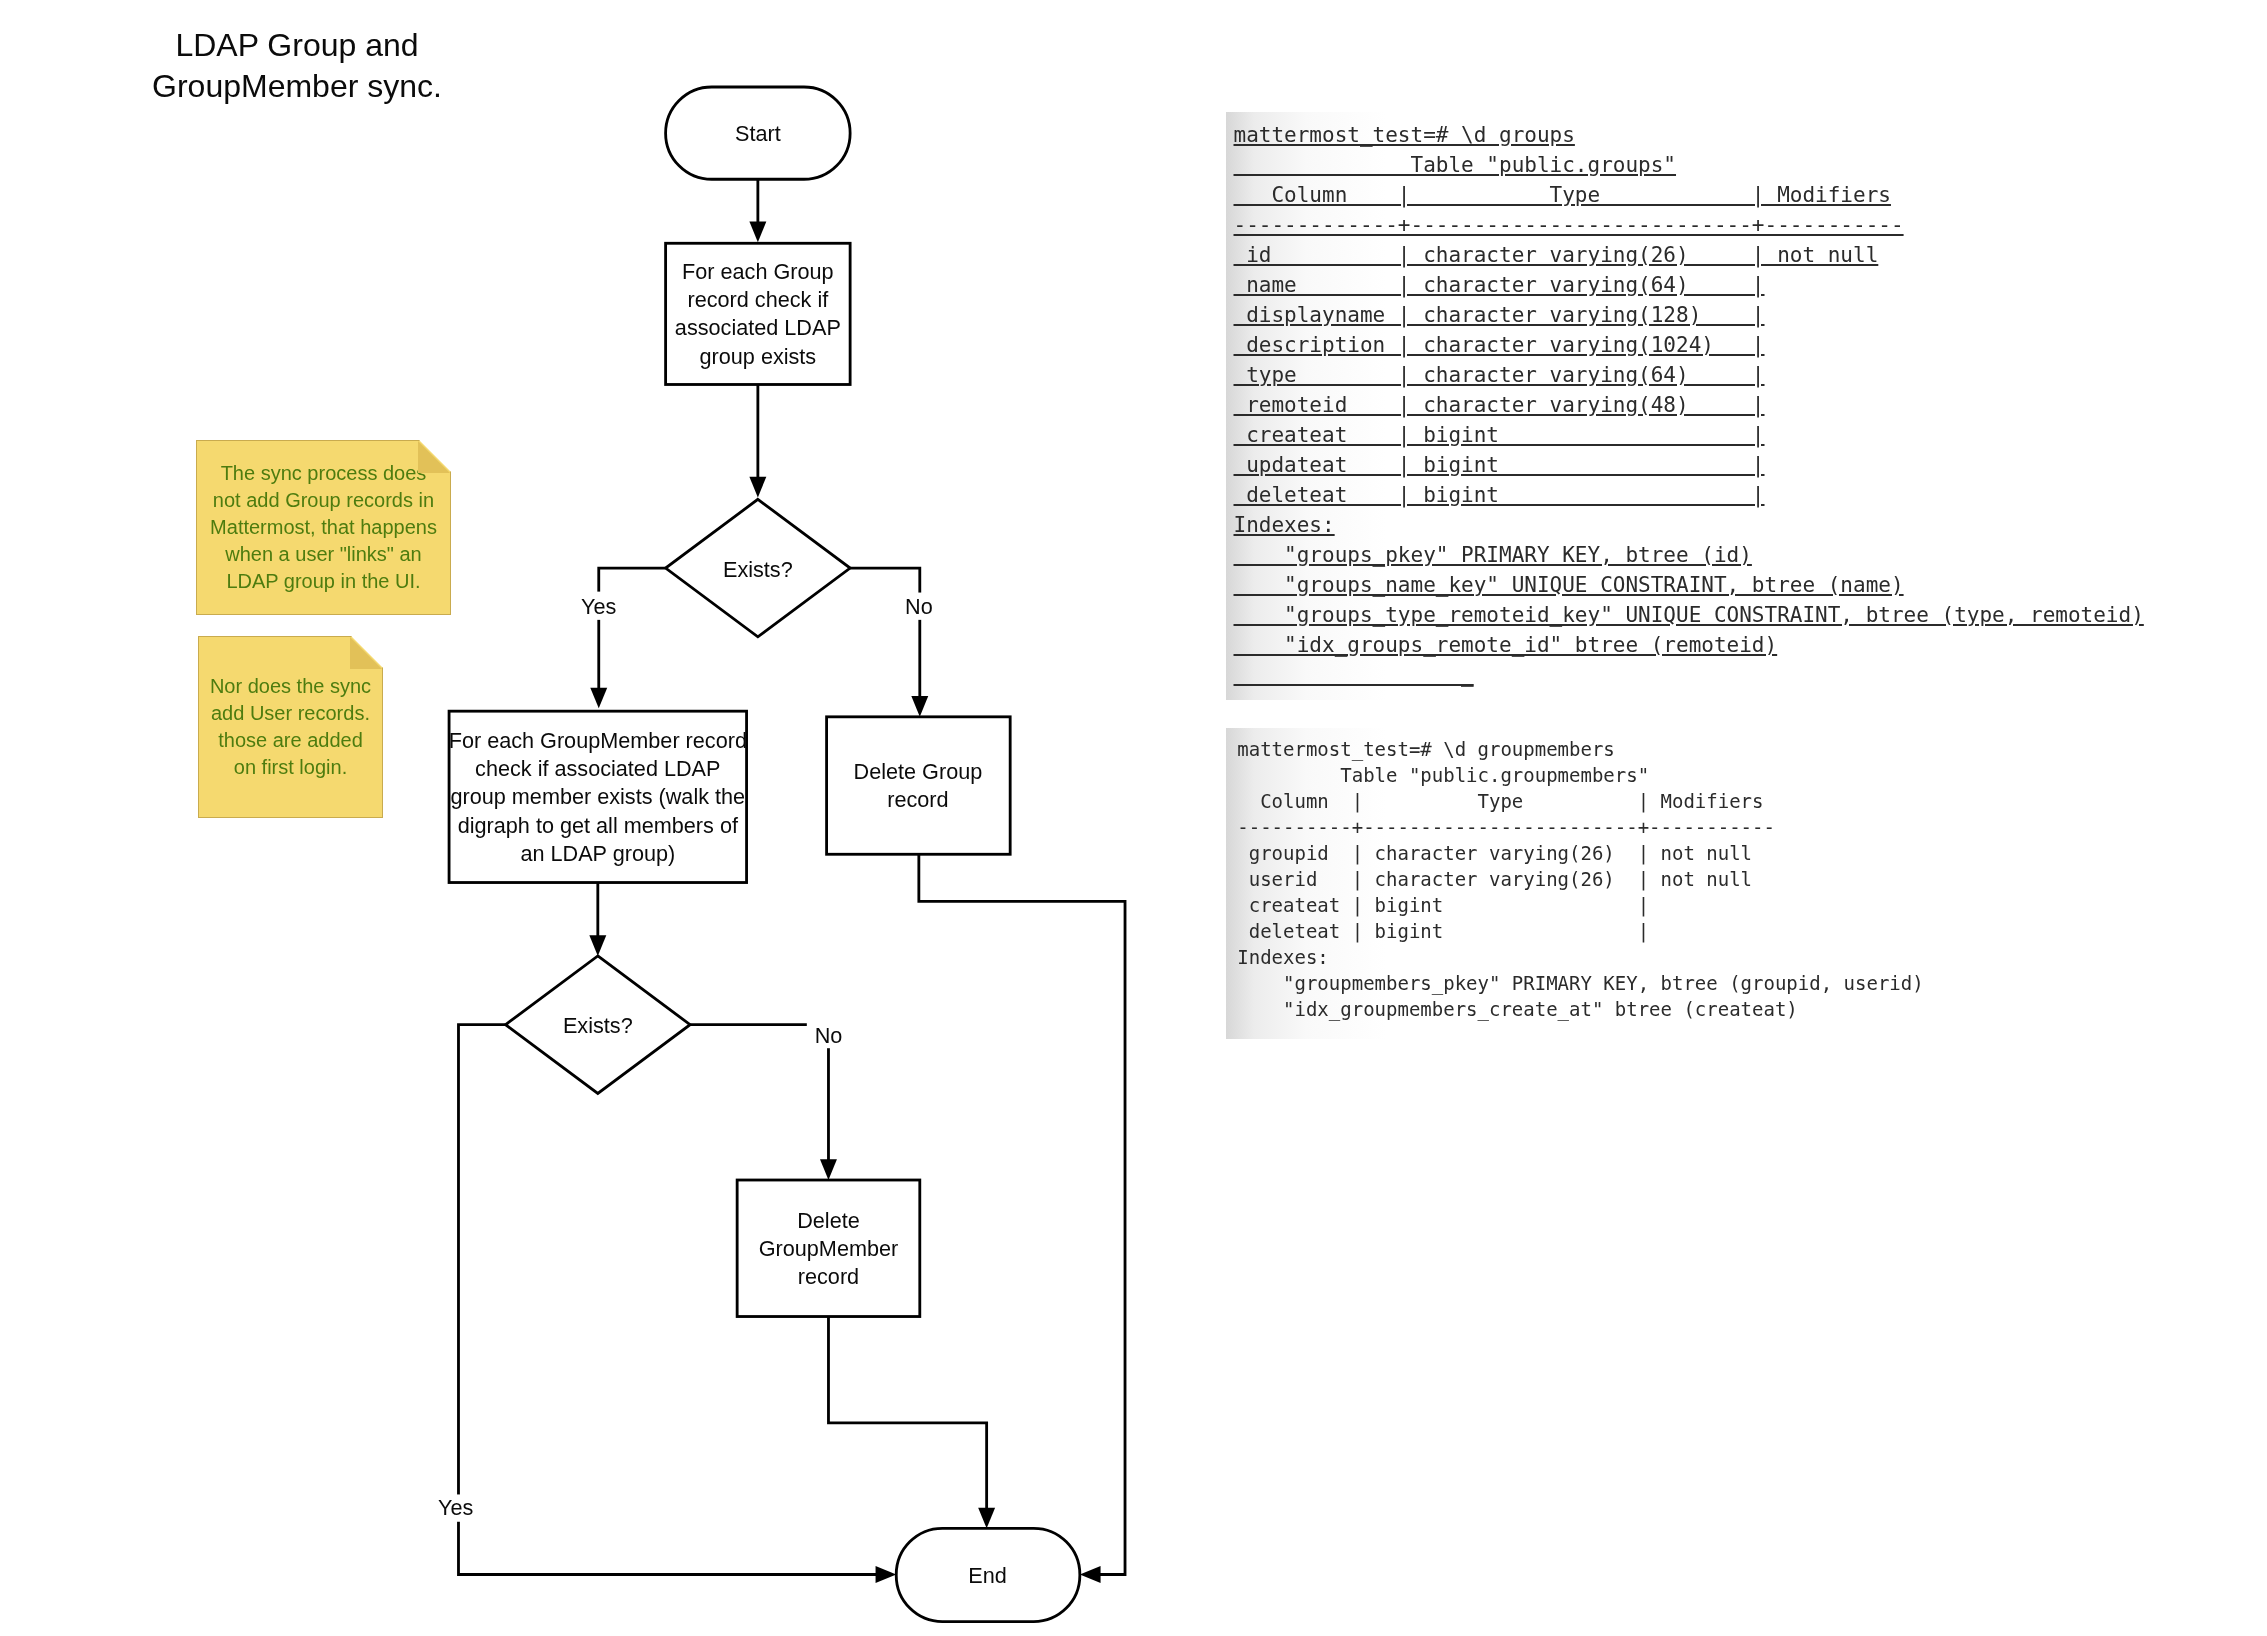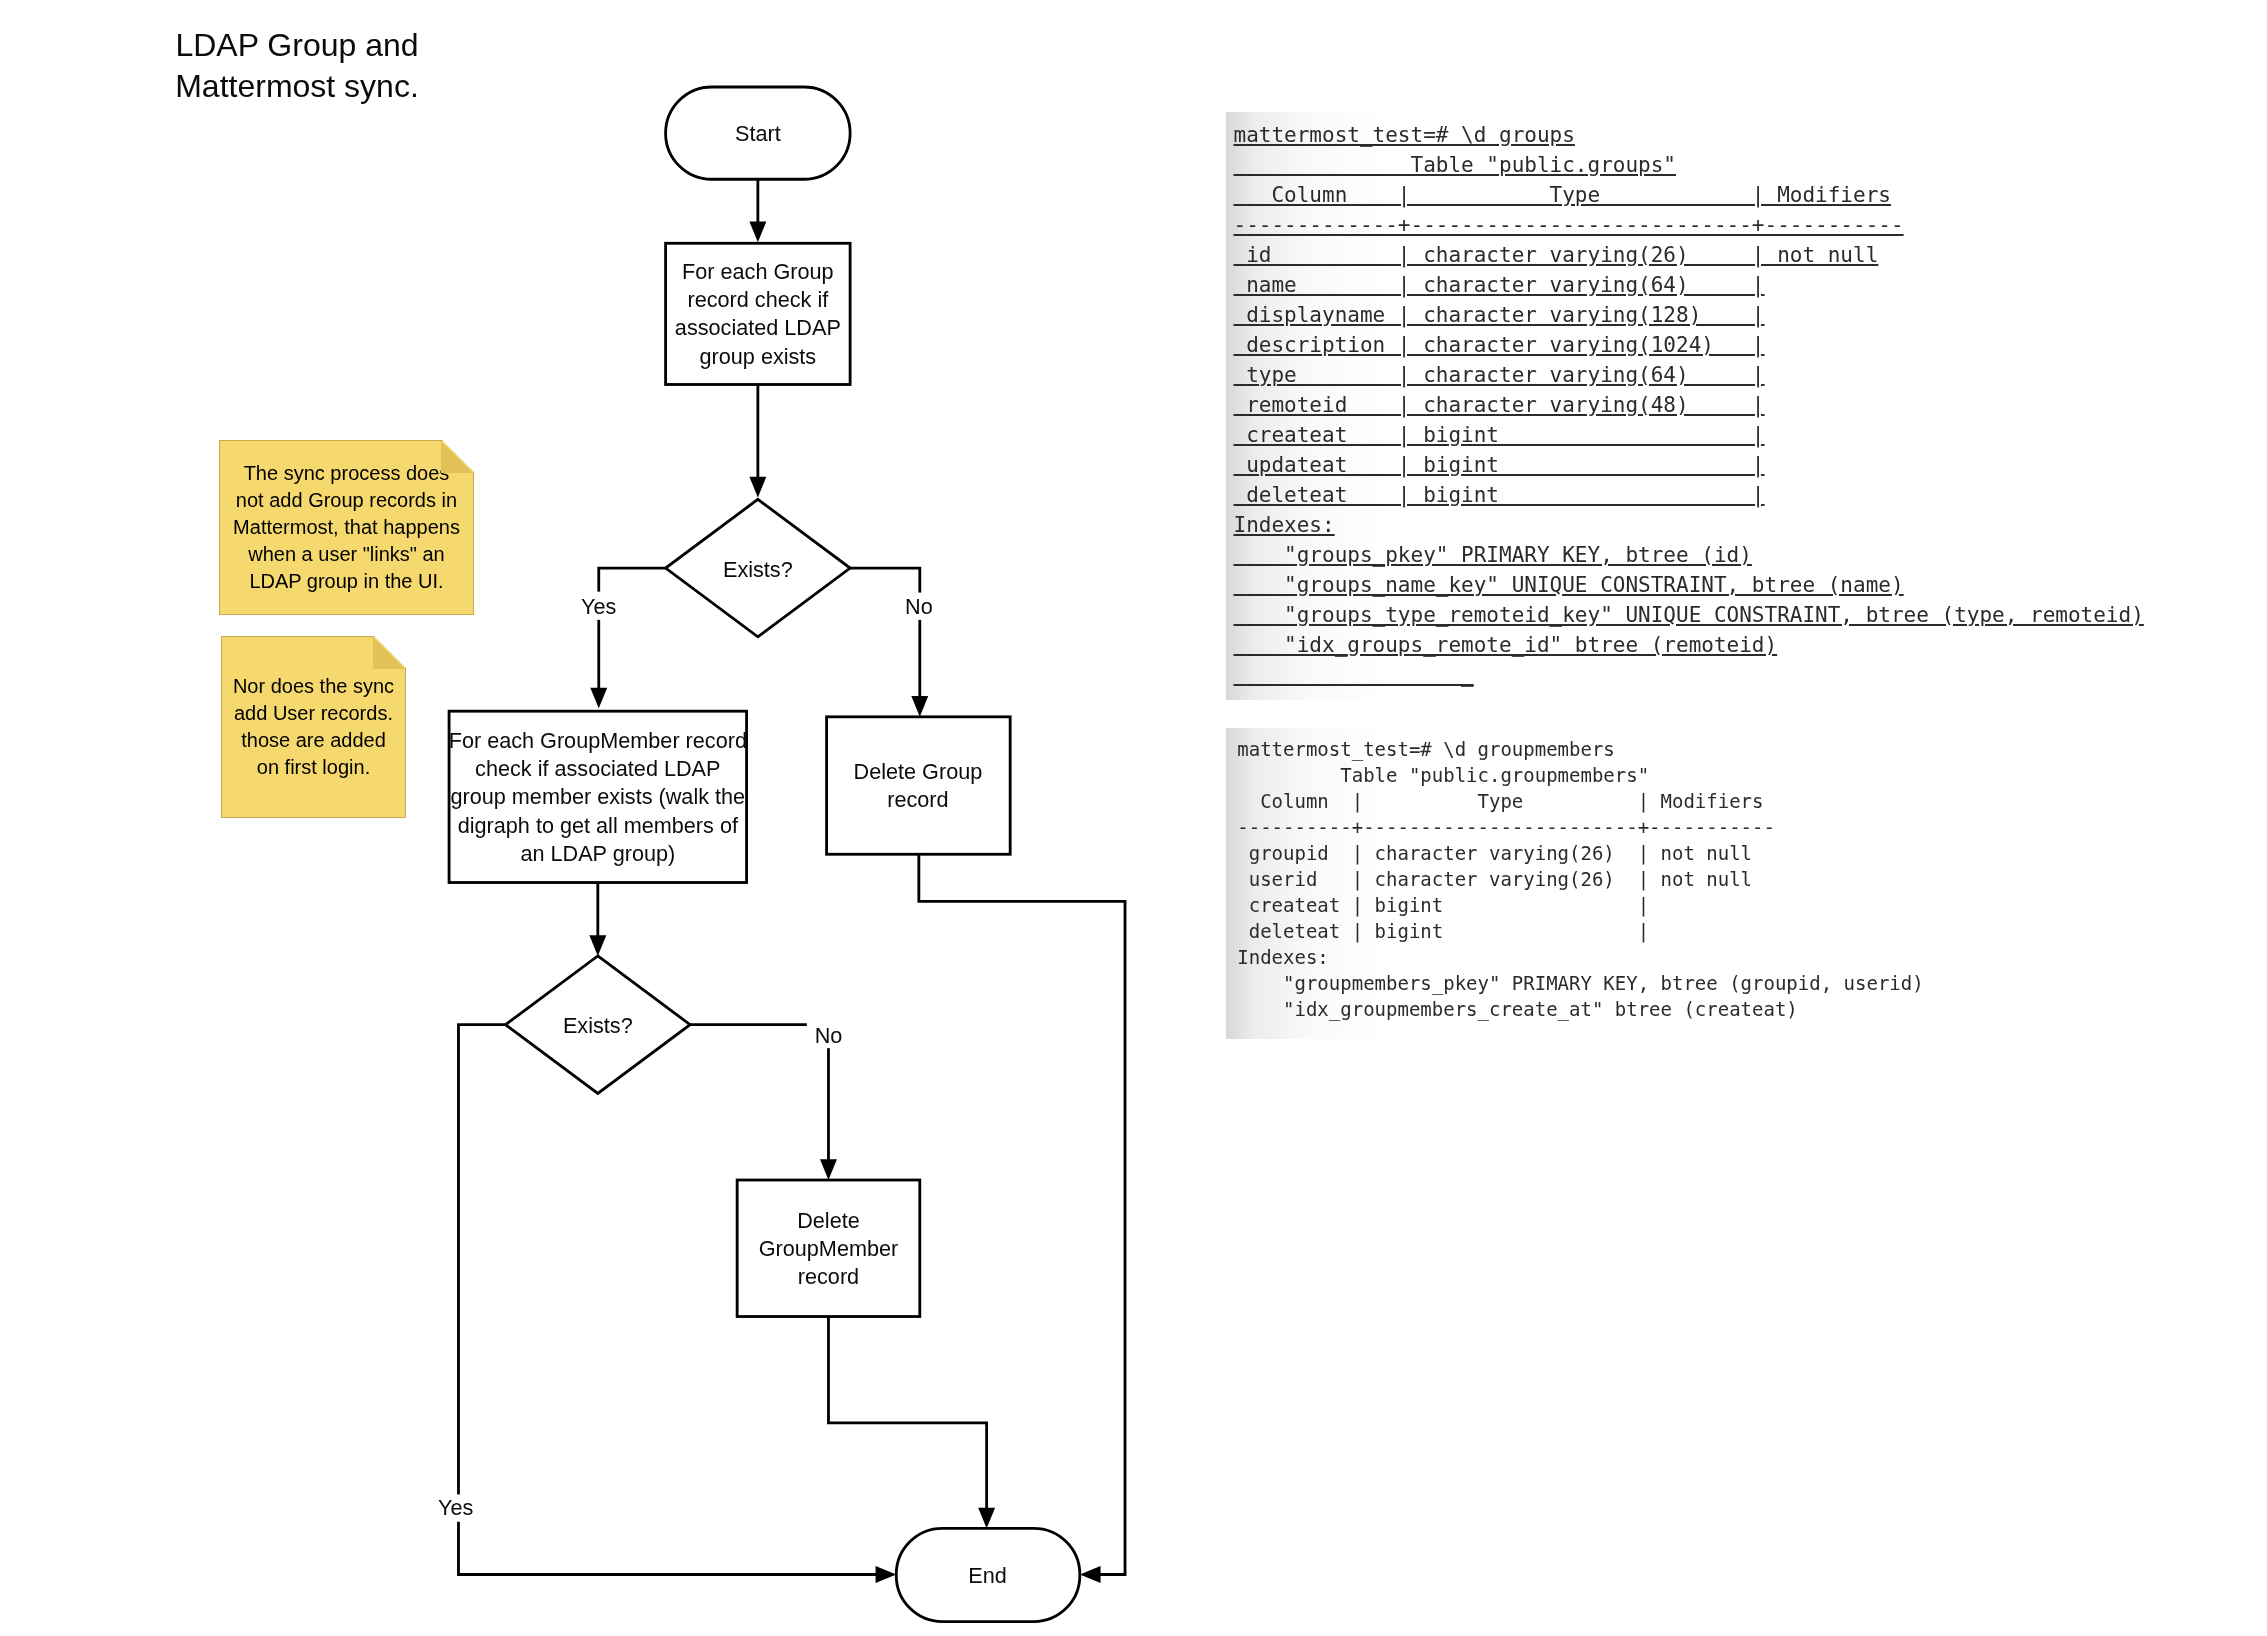--- a/index.html
+++ b/index.html
@@ -17,24 +17,23 @@
   .edge{fill:none;stroke:#000000;stroke-width:3px;}
   .ah{fill:#000000;stroke:none;}
   .lbl-bg{fill:#ffffff;stroke:none;}
   .ntext{font-family:"Liberation Sans",sans-serif;font-size:23px;fill:#0b0b0b;}
   .etext{font-family:"Liberation Sans",sans-serif;font-size:23px;fill:#0b0b0b;}
   
   .note{
     position:absolute;box-sizing:border-box;
     background:#f5d96f;border:0.9px solid #c9ab4e;
     display:flex;align-items:center;justify-content:center;
-    text-align:center;font-size:20px;line-height:27px;color:#000000;
+    text-align:center;font-size:20px;line-height:27px;color:#4d7c0f;
     white-space:pre-line;
     clip-path:polygon(0 0, calc(100% - 32px) 0, 100% 32px, 100% 100%, 0 100%);
-    margin-left:23px;
   }
   .note .fold{
     position:absolute;top:0;right:0;width:32px;height:32px;
     background:#e2c158;
     clip-path:polygon(0 0, 100% 100%, 0 100%);
   }
   .note1{left:196px;top:440px;width:255px;height:175px;padding:7.5px 5.6px;}
   .note2{left:198px;top:636px;width:185px;height:182px;padding:7.5px 3.8px;}
   
   .term{
@@ -44,21 +43,21 @@
     white-space:pre;
   }
   .term1{left:1226px;top:112px;width:949px;height:580px;padding:7.5px 0 0 7.5px;font-size:21px;line-height:30px;text-decoration:underline;}
   .term2{left:1226px;top:728px;width:718px;height:303px;padding:7.5px 0 0 11.3px;font-size:19px;line-height:26px;}
 </style>
 </head>
 <body>
 
 <div class="page-title">
   <div>LDAP Group and</div>
-  <div>Mattermost sync.</div>
+  <div>GroupMember sync.</div>
 </div>
 
 <svg class="flow" width="2267" height="1637" viewBox="0 0 2408 1738">
 
   <g>
     <line class="edge" x1="805" y1="190" x2="805" y2="240"></line>
     <polygon class="ah" points="805,257 796,235 814,235"></polygon>
   </g>
   <g>
     <line class="edge" x1="805" y1="408" x2="805" y2="510"></line>

